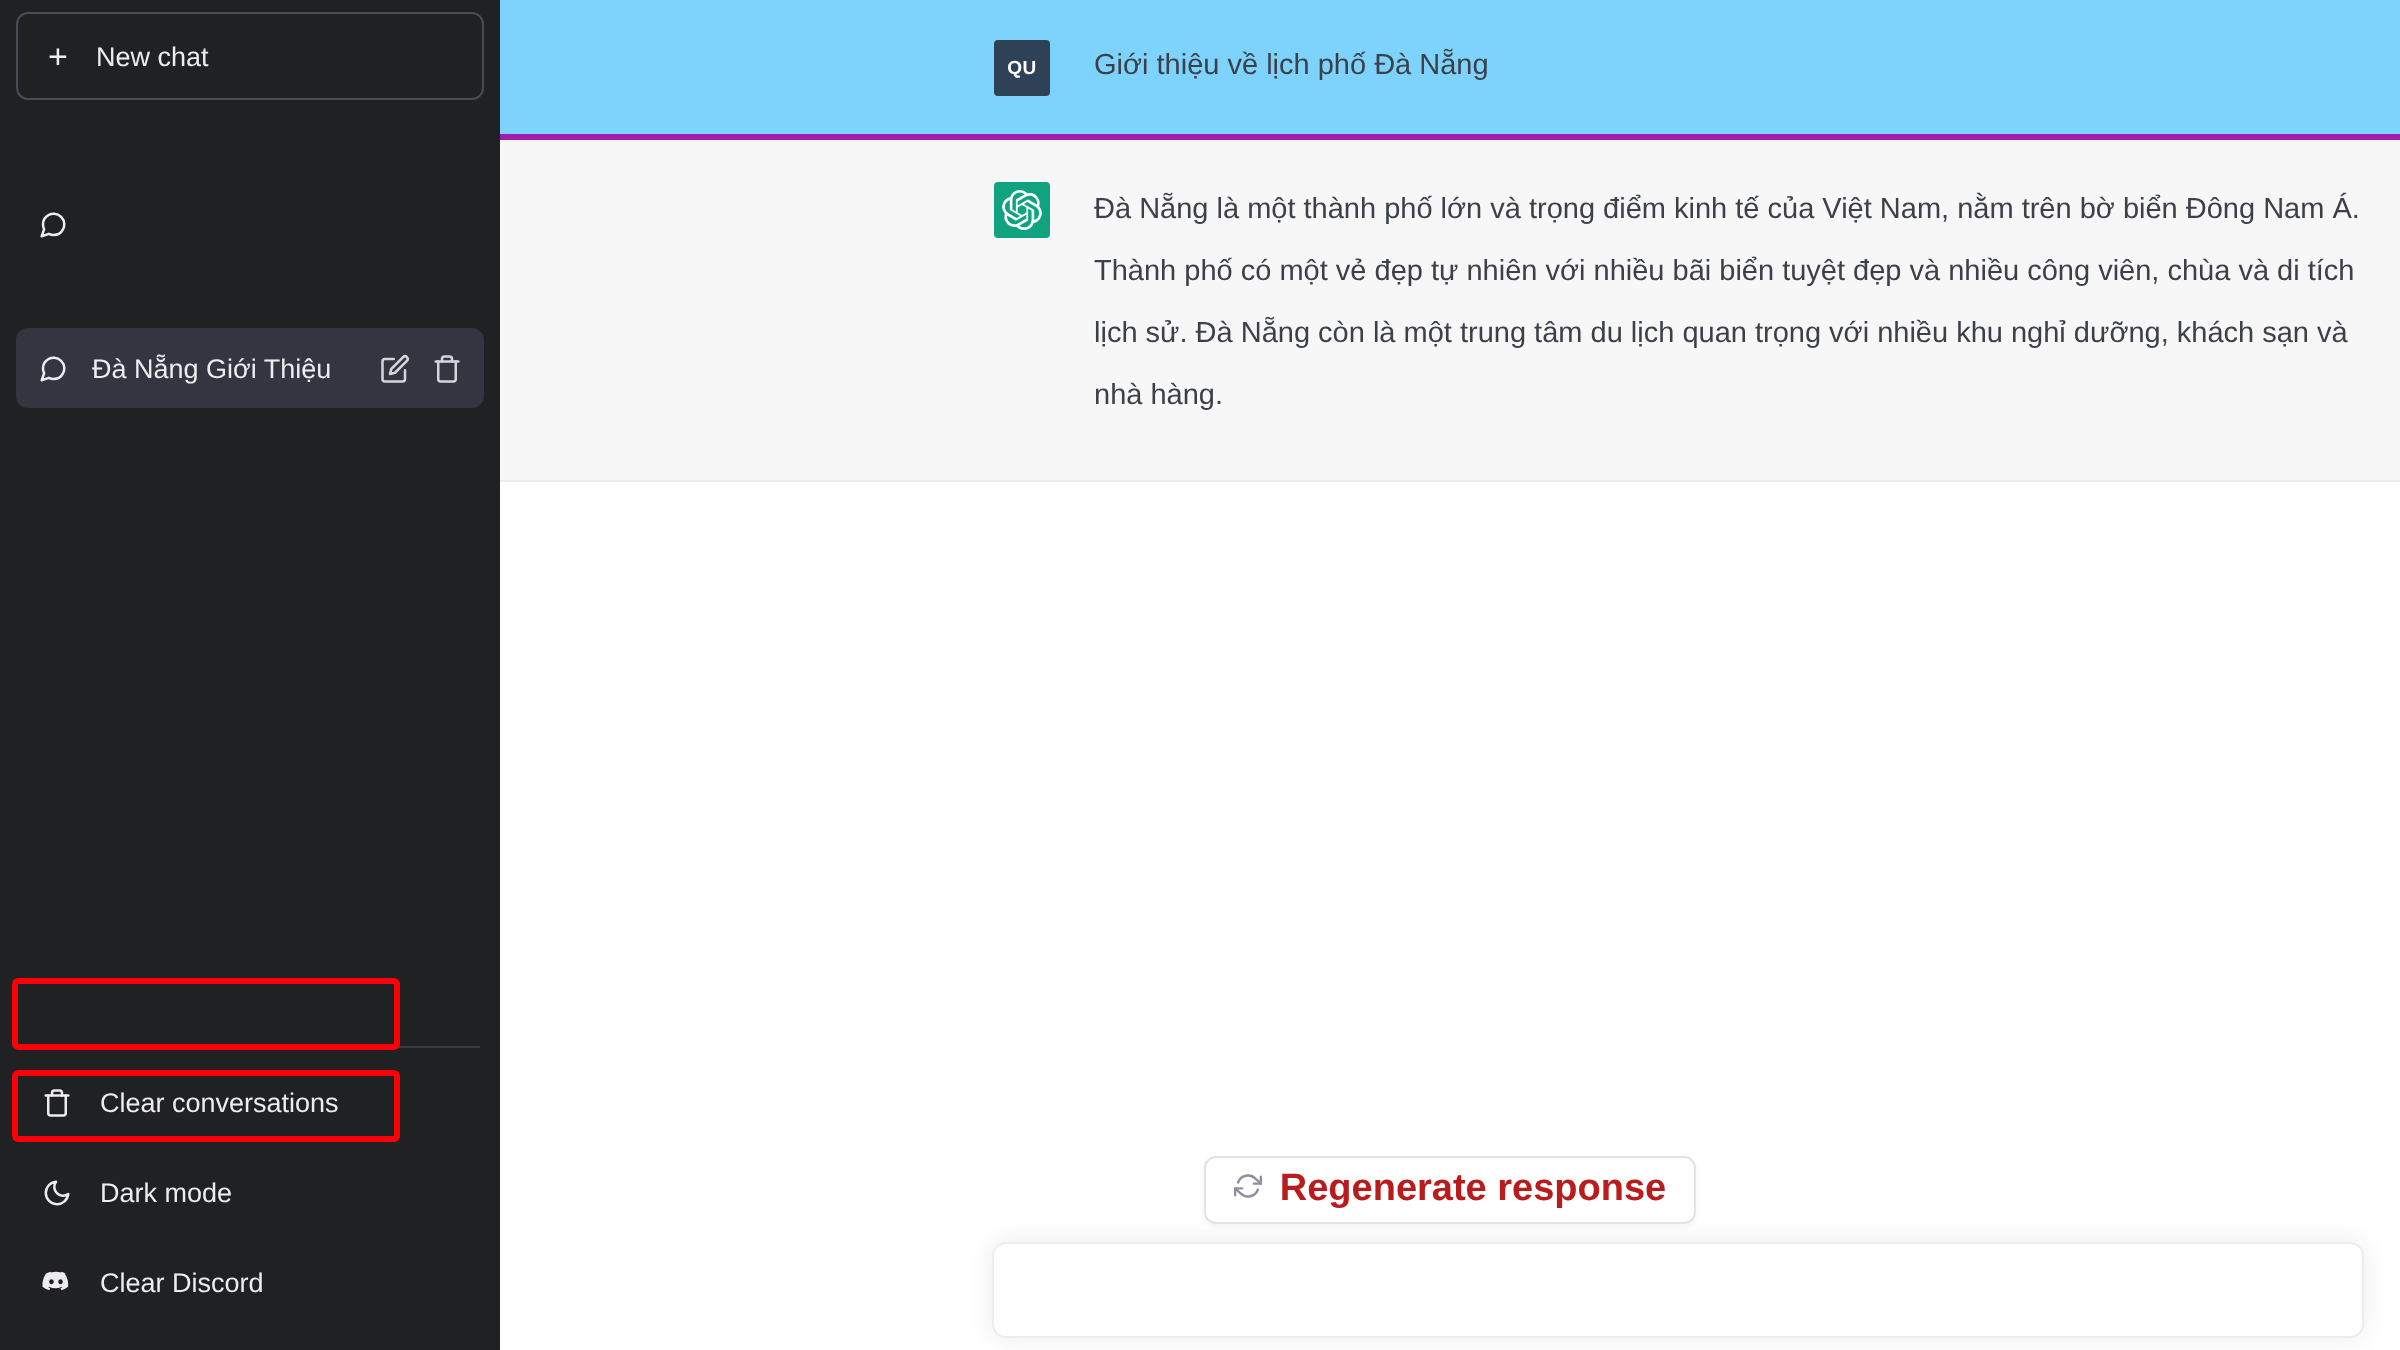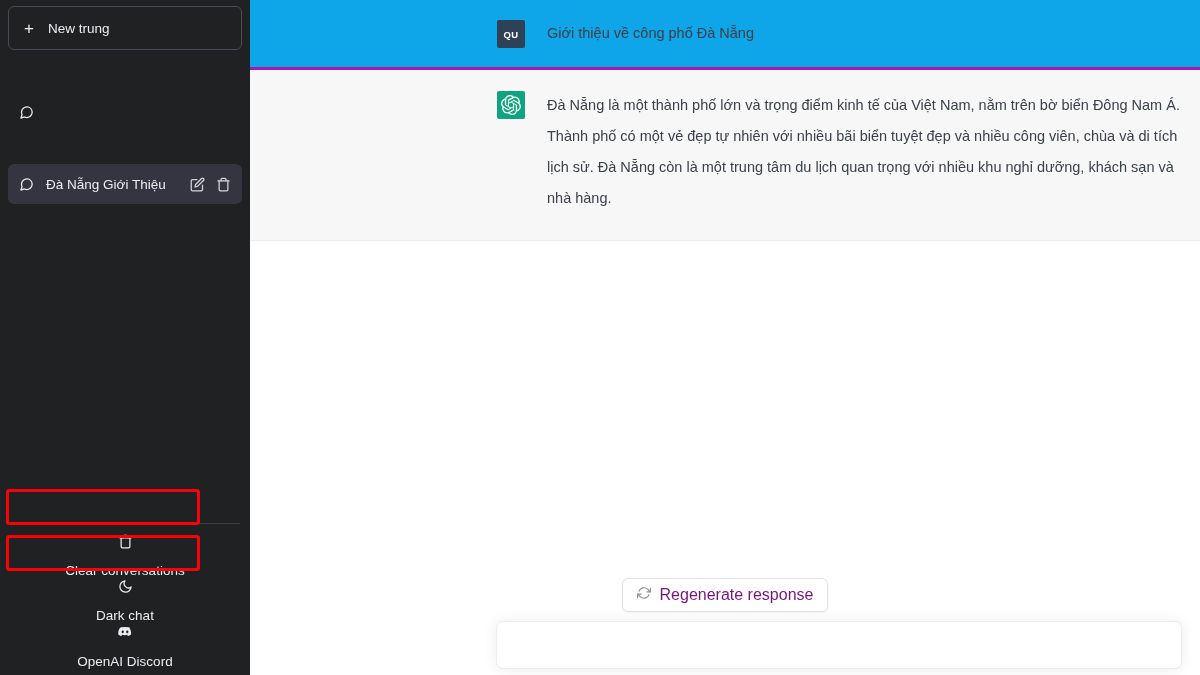--- a/index.html
+++ b/index.html
@@ -98,21 +98,20 @@
     display: flex;
     align-items: center;
     gap: 14px;
     padding: 0 12px;
     color: #ececf1;
     font-size: 13.5px;
     cursor: pointer;
     border-radius: 5px;
     margin-bottom: 11px;
     position: relative;
-    flex-direction: column;
   }
   .foot-item .fi-icon { width: 16px; display: flex; justify-content: center; }
 
   
   .hl-box {
     position: absolute;
     border: 3px solid #fb0007;
     border-radius: 3px;
     pointer-events: none;
   }
@@ -122,21 +121,21 @@
   
   .main {
     position: relative;
     flex: 1 1 auto;
     height: 675px;
     background: #ffffff;
     overflow: hidden;
   }
 
   .msg-row { display: flex; width: 100%; }
-  .msg-row.user { background: #0ea5e9; }
+  .msg-row.user { background: #7dd3fc; }
   .msg-row.assistant { background: #f7f7f8; border-top: 3px solid #a21caf; border-bottom: 1px solid #ecedef; }
 
   .msg-inner {
     display: flex;
     gap: 22px;
     padding: 19px 0 19px 0;
     margin-left: 247px;
     width: 703px;
     position: relative;
   }
@@ -179,23 +178,24 @@
   .regen-btn {
     display: inline-flex;
     align-items: center;
     gap: 9px;
     background: #ffffff;
     border: 1px solid #e3e3e6;
     border-radius: 6px;
     box-shadow: 0 1px 3px rgba(0,0,0,.05);
     height: 34px;
     padding: 0 14px;
-    color: #701a75;
-    font-size: 16px;
+    color: #b91c1c;
+    font-size: 19px;
     cursor: pointer;
+    font-weight: bold;
   }
 
   
   .composer {
     position: absolute;
     left: 246px;
     top: 621px;
     width: 686px;
     height: 48px;
     background: #ffffff;
@@ -217,21 +217,21 @@
 </style>
 </head>
 <body>
 
 <div id="app">
 
   <aside class="sidebar">
 
     <div class="new-chat-btn">
       <span class="plus">+</span>
-      <span>New trung</span>
+      <span>New chat</span>
     </div>
 
     <div class="chat-list">
 
       <div class="chat-item">
         <span>
           <svg class="icon-svg" width="15" height="15" viewBox="0 0 24 24" fill="none" stroke="#ececf1" stroke-width="2" stroke-linecap="round" stroke-linejoin="round">
             <path d="M21 11.5a8.38 8.38 0 0 1-.9 3.8 8.5 8.5 0 0 1-7.6 4.7 8.38 8.38 0 0 1-3.8-.9L3 21l1.9-5.7a8.38 8.38 0 0 1-.9-3.8 8.5 8.5 0 0 1 4.7-7.6 8.38 8.38 0 0 1 3.8-.9h.5a8.48 8.48 0 0 1 8 8v.5z"></path>
           </svg>
         </span>
@@ -277,44 +277,44 @@
         </span>
         <span>Clear conversations</span>
       </div>
 
       <div class="foot-item">
         <span class="fi-icon">
           <svg class="icon-svg" width="15" height="15" viewBox="0 0 24 24" fill="none" stroke="#ececf1" stroke-width="2" stroke-linecap="round" stroke-linejoin="round">
             <path d="M21 12.79A9 9 0 1 1 11.21 3 7 7 0 0 0 21 12.79z"></path>
           </svg>
         </span>
-        <span>Dark chat</span>
+        <span>Dark mode</span>
       </div>
 
       <div class="foot-item">
         <span class="fi-icon">
           <svg class="icon-svg" width="16" height="16" viewBox="0 0 24 24" fill="#ececf1">
             <path d="M19.5 5.6A16 16 0 0 0 15.7 4.4l-.2.4a14 14 0 0 0-7 0l-.2-.4A16 16 0 0 0 4.5 5.6C2.2 9 1.6 12.3 1.9 15.6a16.2 16.2 0 0 0 4.9 2.5l.9-1.5c-.5-.2-1-.4-1.5-.7l.4-.3a11.5 11.5 0 0 0 9.8 0l.4.3c-.5.3-1 .5-1.5.7l.9 1.5a16.2 16.2 0 0 0 4.9-2.5c.4-3.8-.6-7.1-2.6-10zM8.6 13.7c-1 0-1.7-.9-1.7-1.9s.8-1.9 1.7-1.9 1.8.9 1.7 1.9c0 1-.8 1.9-1.7 1.9zm6.8 0c-1 0-1.7-.9-1.7-1.9s.8-1.9 1.7-1.9 1.8.9 1.7 1.9c0 1-.7 1.9-1.7 1.9z"></path>
           </svg>
         </span>
-        <span>OpenAI Discord</span>
+        <span>Clear Discord</span>
       </div>
 
     </div>
 
     <div class="hl-box" id="hl-clear"></div>
     <div class="hl-box" id="hl-dark"></div>
   </aside>
 
   <main class="main">
 
     <div class="msg-row user">
       <div class="msg-inner">
         <div class="avatar user">QU</div>
-        <div class="msg-text">Giới thiệu về công phố Đà Nẵng</div>
+        <div class="msg-text">Giới thiệu về lịch phố Đà Nẵng</div>
       </div>
     </div>
 
     <div class="msg-row assistant">
       <div class="msg-inner">
         <div class="avatar assistant">
           <svg width="20" height="20" viewBox="0 0 24 24" fill="#ffffff">
             <path d="M22.28 9.82a5.98 5.98 0 0 0-.52-4.91 6.05 6.05 0 0 0-6.51-2.9A6.07 6.07 0 0 0 4.98 4.18a5.98 5.98 0 0 0-4 2.9 6.05 6.05 0 0 0 .75 7.1 5.98 5.98 0 0 0 .51 4.91 6.05 6.05 0 0 0 6.52 2.9A5.98 5.98 0 0 0 13.26 24a6.06 6.06 0 0 0 5.77-4.21 5.99 5.99 0 0 0 4-2.9 6.06 6.06 0 0 0-.75-7.07zM13.26 22.43a4.48 4.48 0 0 1-2.88-1.04l.14-.08 4.78-2.76a.79.79 0 0 0 .39-.68v-6.74l2.02 1.17a.07.07 0 0 1 .04.05v5.58a4.5 4.5 0 0 1-4.5 4.5zM3.6 18.3a4.47 4.47 0 0 1-.53-3l.14.09 4.78 2.76a.77.77 0 0 0 .78 0l5.84-3.37v2.33a.08.08 0 0 1-.03.06L9.74 19.95a4.5 4.5 0 0 1-6.14-1.64zM2.34 7.9a4.48 4.48 0 0 1 2.34-1.97v5.68a.77.77 0 0 0 .39.67l5.81 3.36L8.86 16.8a.07.07 0 0 1-.07 0L3.96 14.01a4.5 4.5 0 0 1-1.62-6.12zm16.6 3.86l-5.84-3.4 2.02-1.16a.07.07 0 0 1 .07 0l4.83 2.79a4.49 4.49 0 0 1-.68 8.1v-5.67a.8.8 0 0 0-.4-.66zm2.01-3.02l-.14-.09-4.77-2.78a.78.78 0 0 0-.79 0L9.42 9.24V6.91a.07.07 0 0 1 .03-.06l4.83-2.79a4.5 4.5 0 0 1 6.68 4.66zM8.32 12.87L6.3 11.71a.08.08 0 0 1-.04-.06V6.08a4.5 4.5 0 0 1 7.38-3.45l-.14.08L8.72 5.47a.79.79 0 0 0-.39.68zm1.1-2.37L12.02 9l2.6 1.5v3l-2.6 1.5-2.6-1.5z"></path>
           </svg>
         </div>

